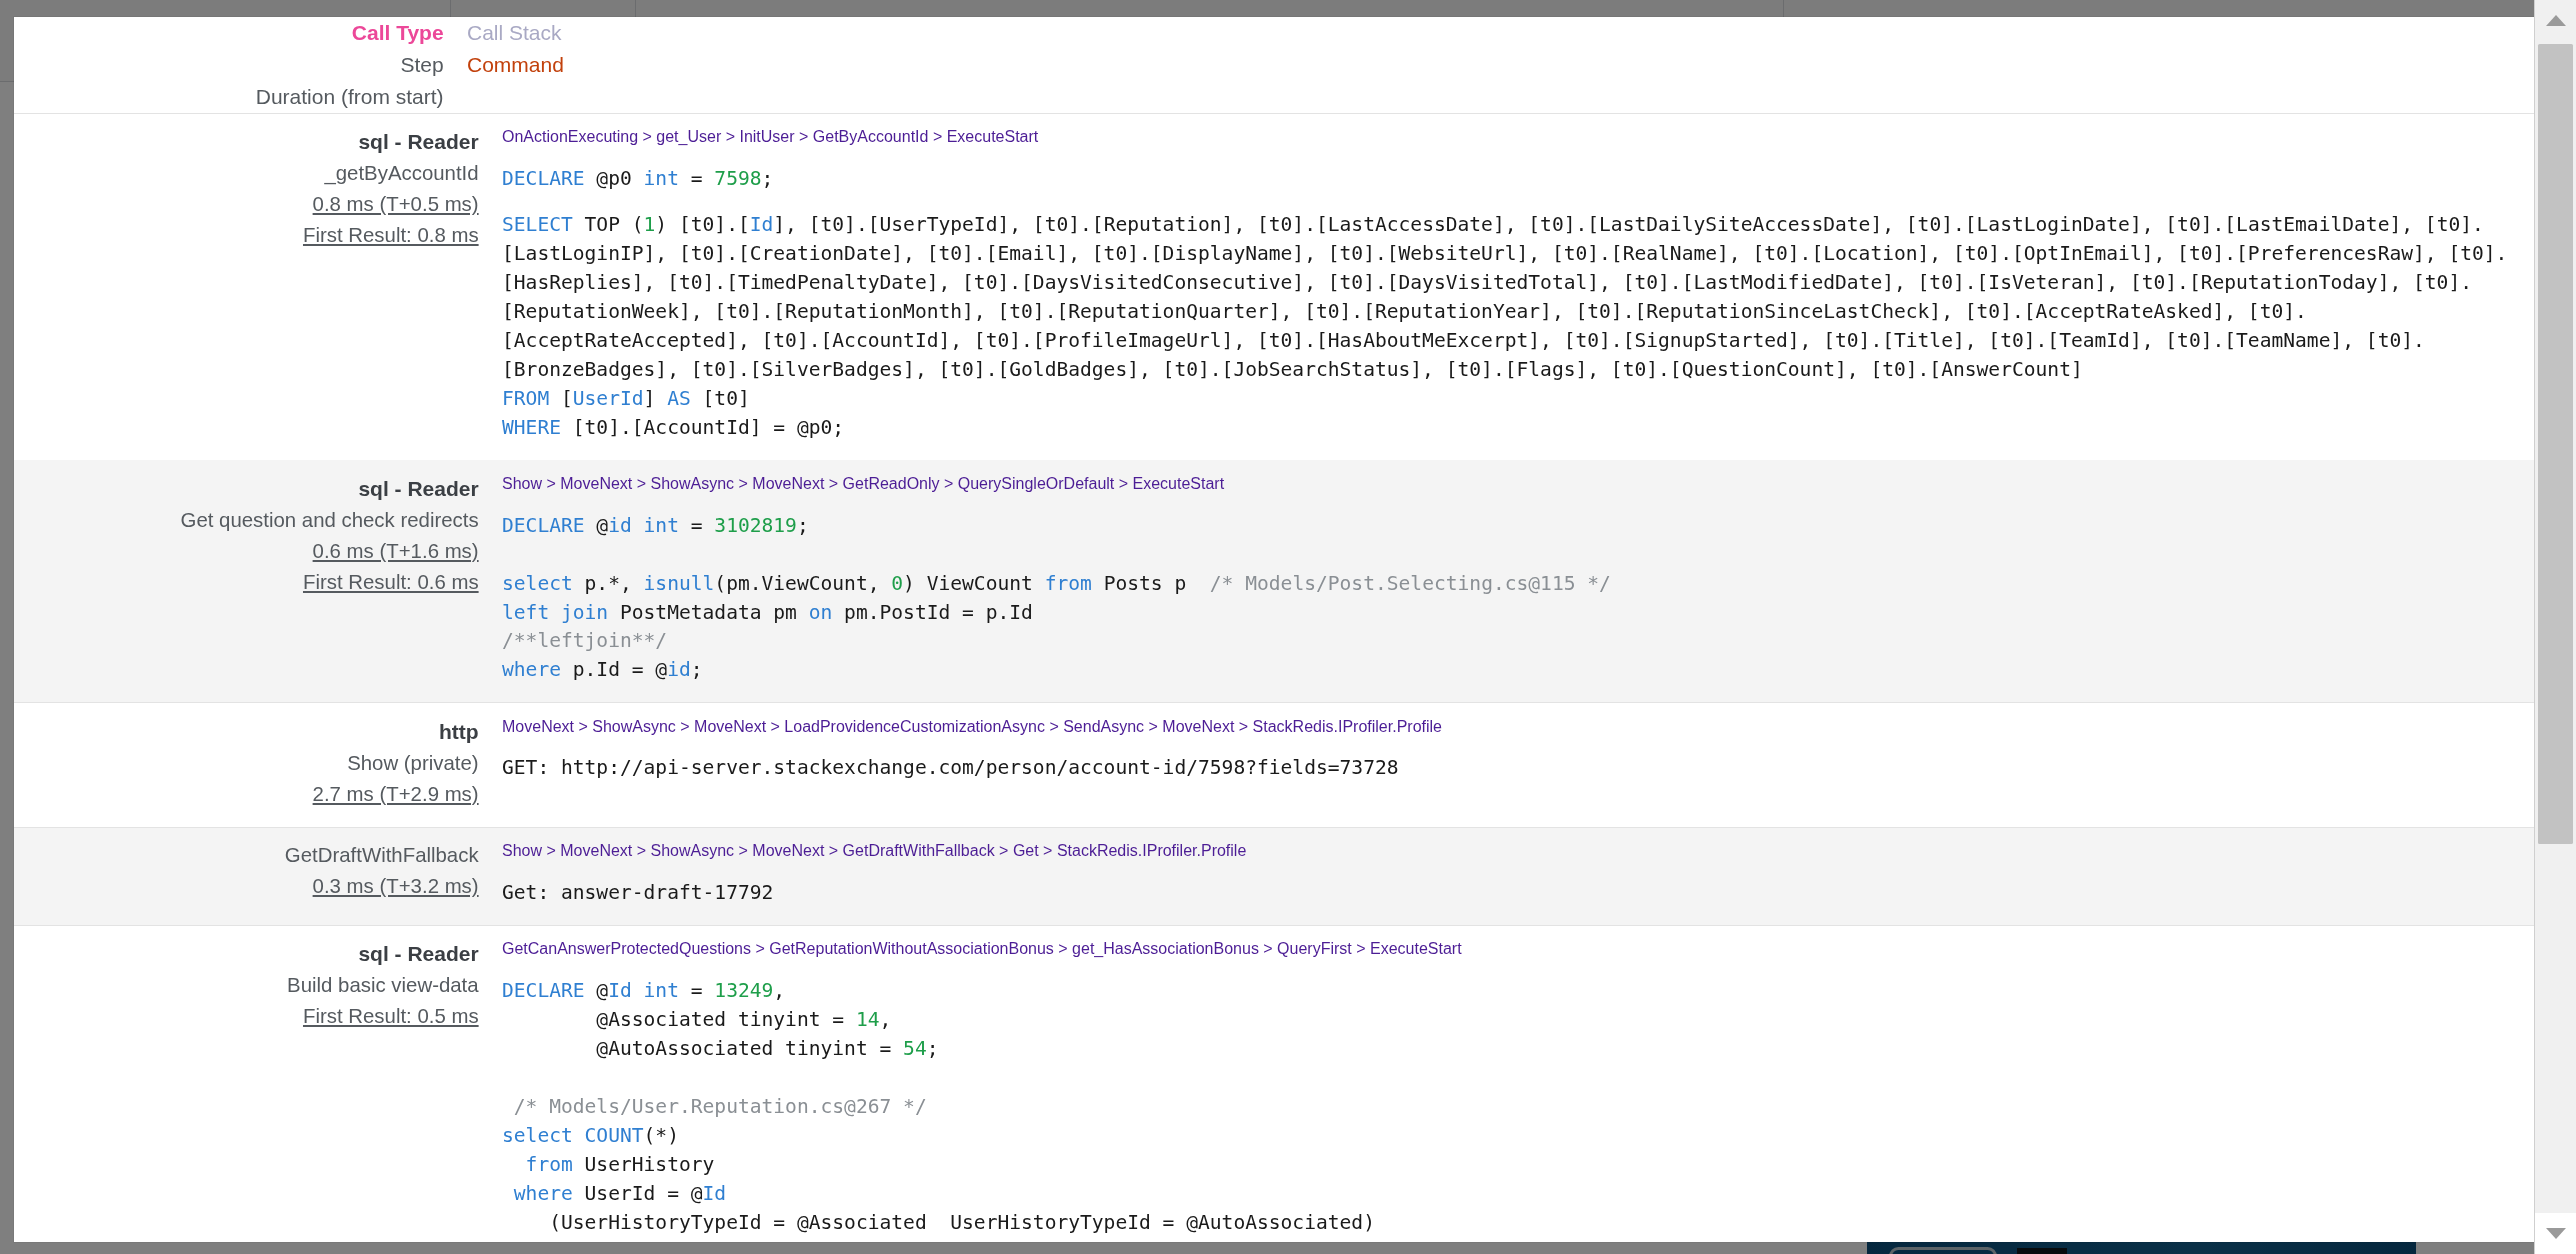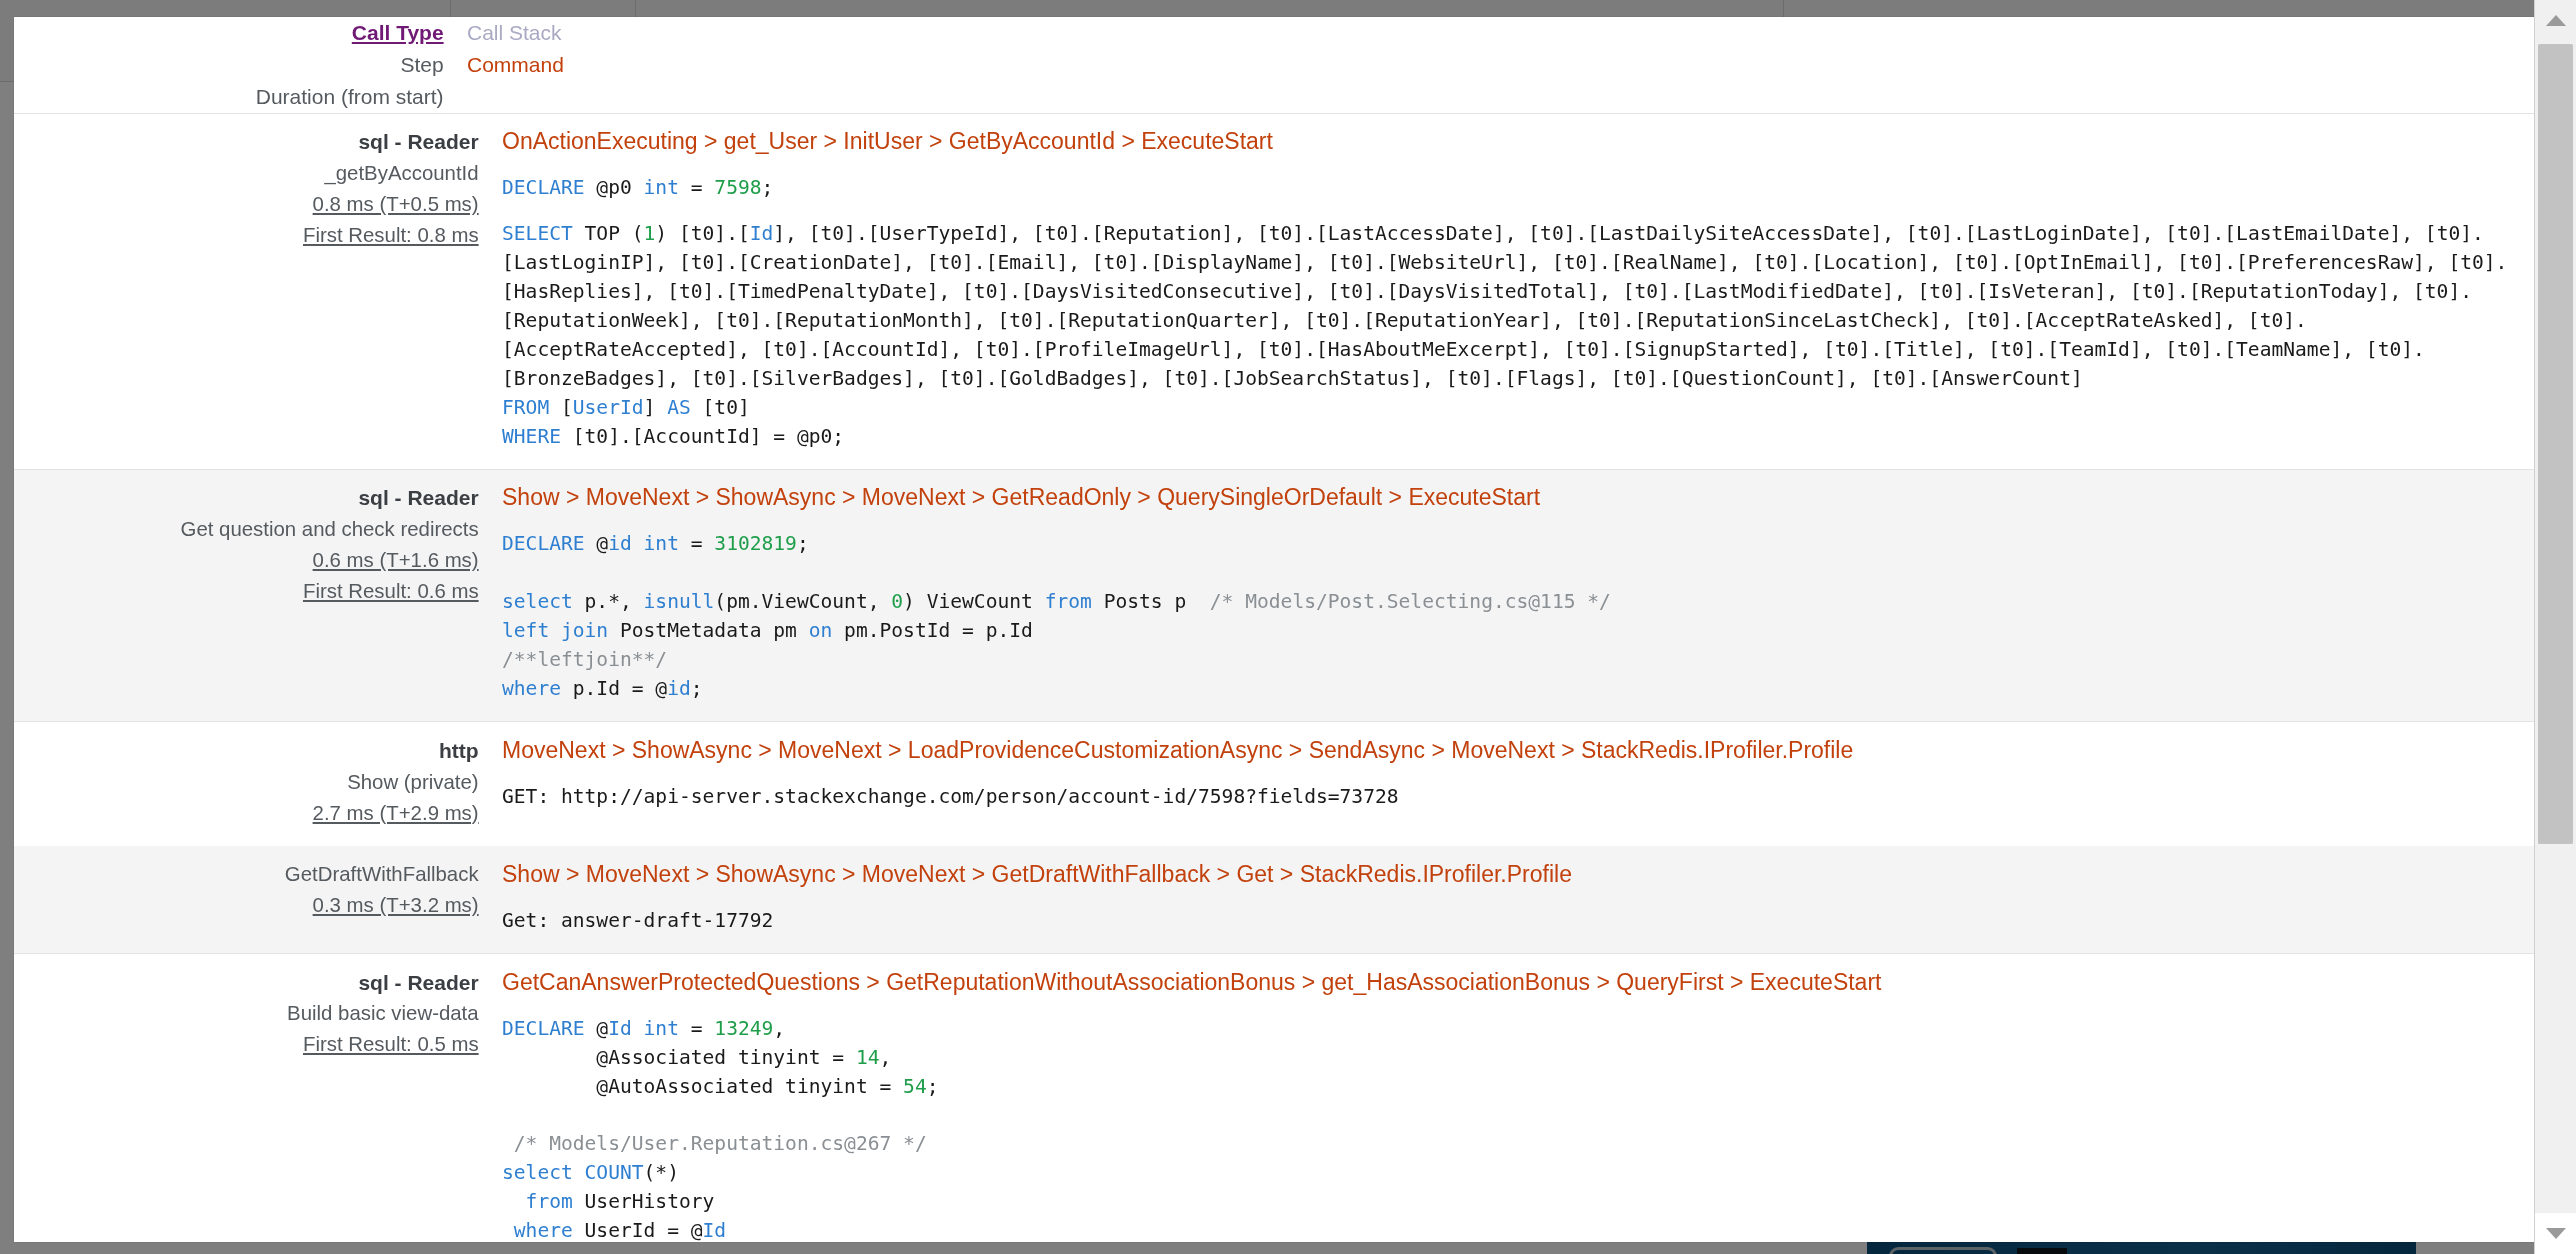--- a/index.html
+++ b/index.html
@@ -65,35 +65,35 @@
   .prow.alt{background:#f4f4f4;}
   .prow.plain{background:#ffffff;}
   .pleft{
     width:439px;flex:0 0 439px;text-align:right;padding:12.6px 9.4px 17px 0;box-sizing:border-box;
     color:#555a5f;font-size:20.4px;line-height:1.52;margin-left:35px;
   }
   .pleft .ptype{font-weight:700;color:#3b3f44;font-size:21px;white-space:nowrap;}
   .pleft .pname{white-space:nowrap;}
   .pleft .pdur{white-space:nowrap;text-decoration:underline;}
   .pright{flex:1;padding:12.6px 0 17px 14px;box-sizing:border-box;min-width:0;}
-  .pstack{color:#c2410c;font-size:23px;line-height:1.35;white-space:nowrap;overflow:hidden;}
+  .pstack{color:#4c1d95;font-size:16px;line-height:1.35;white-space:nowrap;overflow:hidden;}
   .pcode{
     font-family:"DejaVu Sans Mono","Liberation Mono",monospace;
     font-size:19.6px;line-height:1.48;color:#1a1a1a;white-space:pre-wrap;
     margin-top:17px;word-break:break-word;
   }
   .pcode.nopre{white-space:pre;}
   .kw{color:#2f7fd1;}
   .num{color:#1e9e4a;margin-top:20px;}
   .cm{color:#8a8f94;}
 
   
   .hdr-row{display:flex;align-items:flex-start;}
   .hdr-l{width:439px;flex:0 0 439px;text-align:right;padding-right:9.4px;box-sizing:border-box;color:#555a5f;font-size:21px;line-height:1.52;}
-  .hdr-l b{color:#701a75;text-decoration:underline;}
+  .hdr-l b{color:#ec4899;}
   .hdr-r{flex:1;padding-left:14px;box-sizing:border-box;font-size:21px;line-height:1.52;}
   .hdr-r .s1{color:#a9a9c4;}
   .hdr-r .s2{color:#c2410c;}
   .divider{height:0.8px;background:#e3e3e3;margin:0;}
 
   
   .vscroll{position:absolute;right:0;top:0;width:41px;height:1254px;background:#f0f0f0;border-left:0.8px solid #cfcfcf;}
   .vsb-btn{width:41px;height:41px;background:#f0f0f0;display:flex;align-items:center;justify-content:center;}
   .tri-up{width:0;height:0;border-left:10.2px solid transparent;border-right:10.2px solid transparent;border-bottom:11.8px solid #9a9a9a;}
   .tri-dn{width:0;height:0;border-left:10.2px solid transparent;border-right:10.2px solid transparent;border-top:11.8px solid #9a9a9a;}

